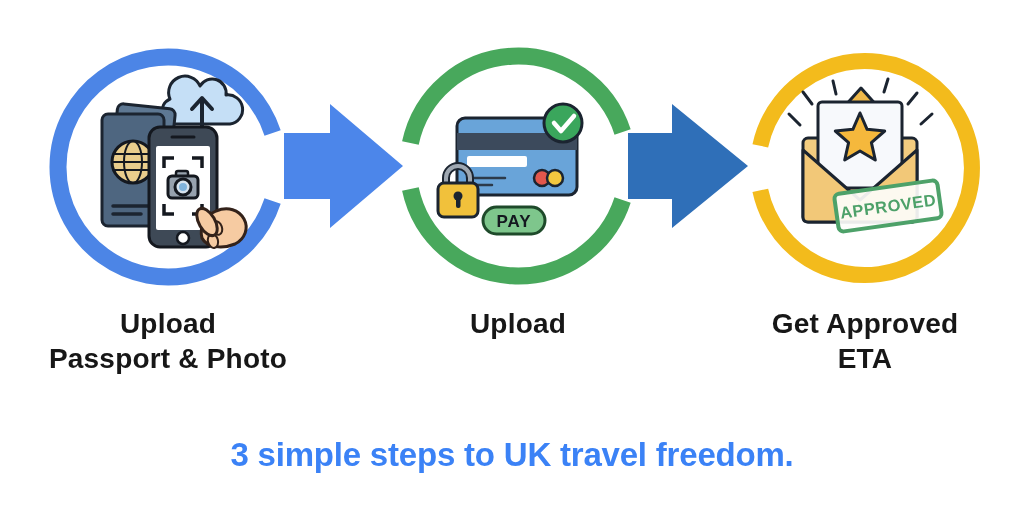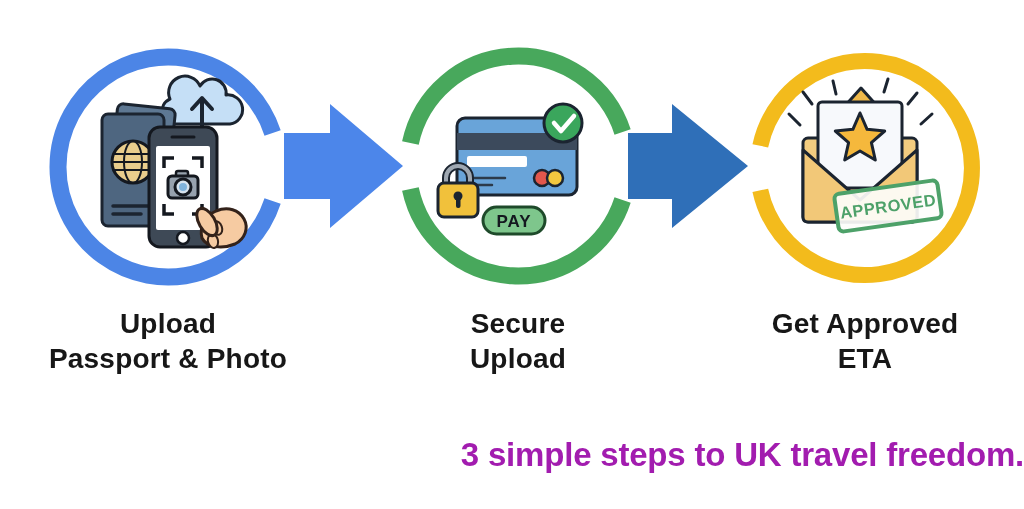--- a/index.html
+++ b/index.html
@@ -20,24 +20,24 @@
     font-weight:bold;
     font-size:28px;
     line-height:35px;
     color:#171717;
     letter-spacing:0.2px;
   }
   .step-label span{display:block;}
   .caption{
     position:absolute;
     top:436px;left:0;width:1024px;
-    text-align:right;
+    text-align:center;
     font-weight:bold;
     font-size:33px;
-    color:#a21caf;
+    color:#3b82f6;
     letter-spacing:-0.2px;
   }
   .lbl1{left:-2px;}
   .lbl2{left:348px;}
   .lbl3{left:695px;}
   text.svgtxt{font-family:"Liberation Sans", sans-serif;font-weight:bold;}
 </style>
 </head>
 <body>
 
@@ -147,21 +147,20 @@
       <text class="svgtxt" x="0" y="6" text-anchor="middle" font-size="16.5" letter-spacing="0.5" fill="#4DA169">APPROVED</text>
     </g>
   </g>
 </svg>
 
 <div class="step-label lbl1">
   <span>Upload</span>
   <span>Passport &amp; Photo</span>
 </div>
 <div class="step-label lbl2">
-  <span>Secure</span>
   <span>Upload</span>
 </div>
 <div class="step-label lbl3">
   <span>Get Approved</span>
   <span>ETA</span>
 </div>
 
 <div class="caption">3 simple steps to UK travel freedom.</div>
 
 </div>

